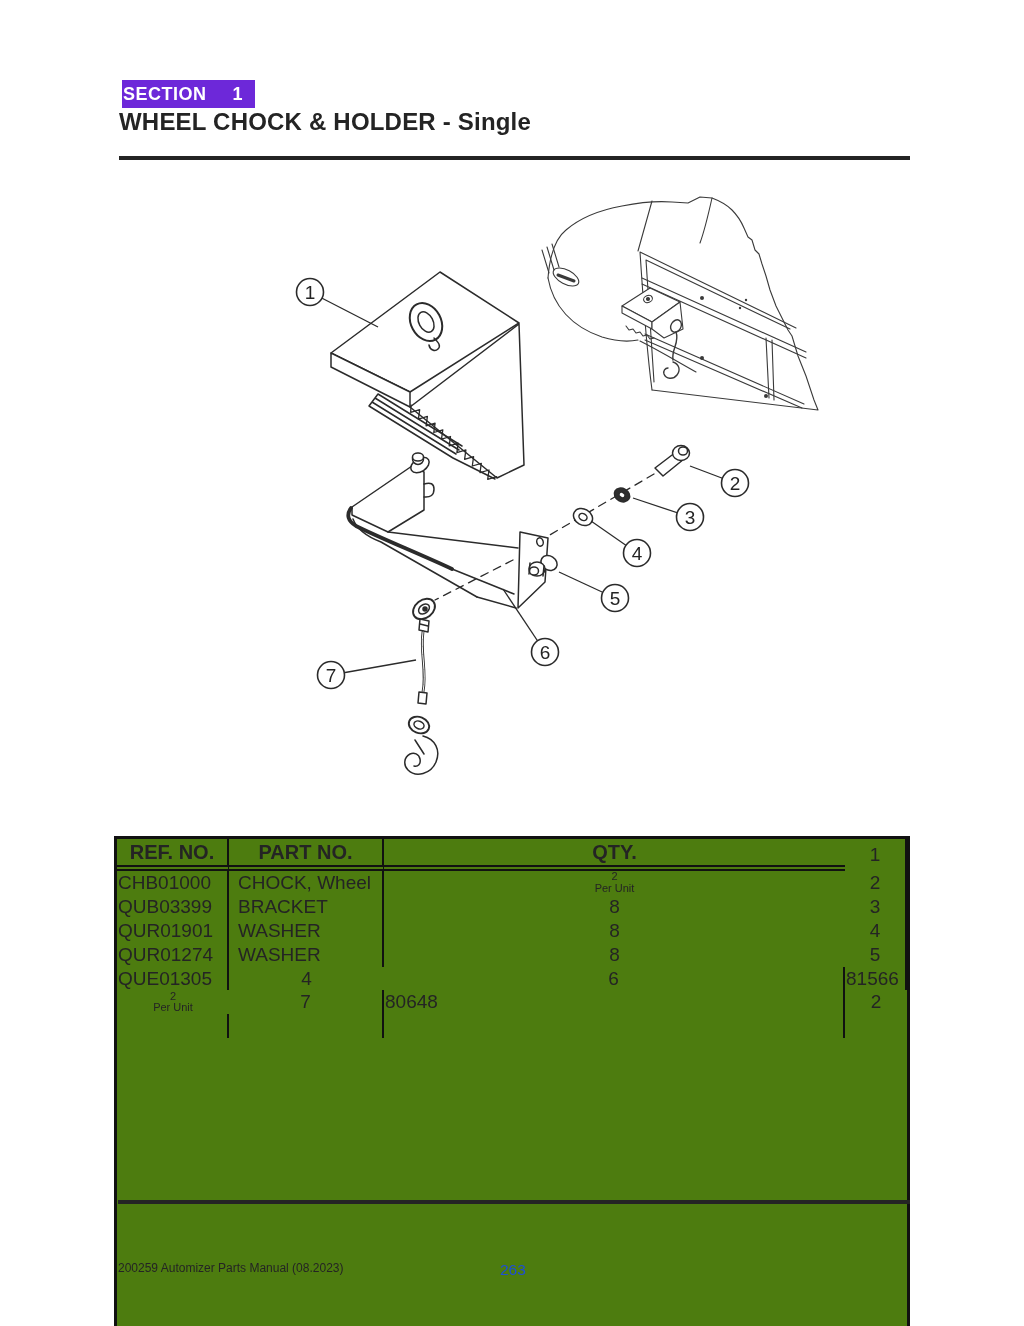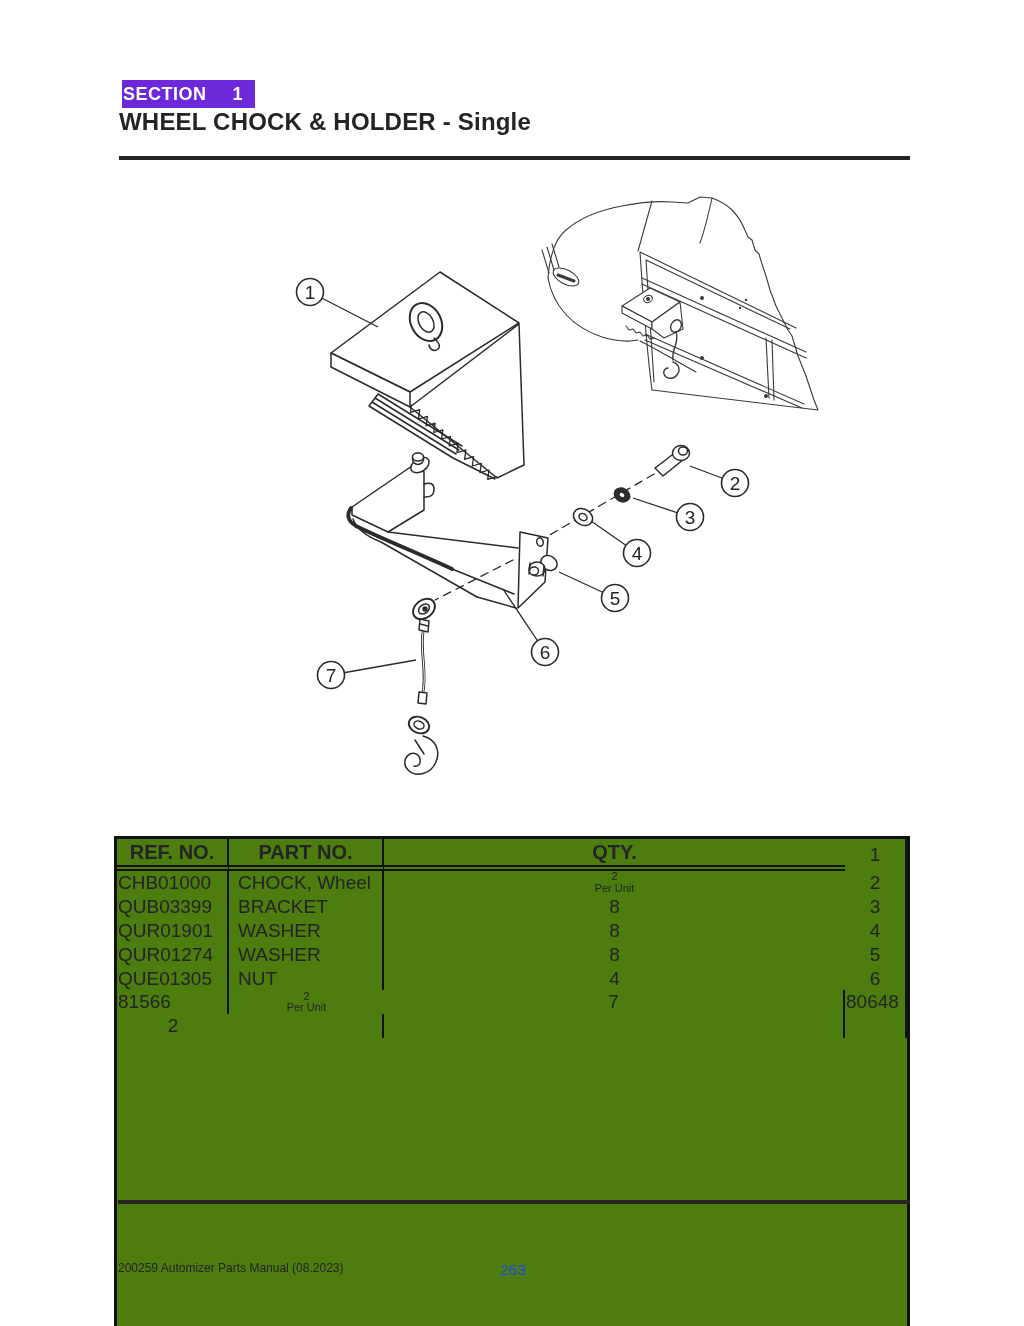--- a/index.html
+++ b/index.html
@@ -232,21 +232,20 @@
     <div class="td center colsep">3</div>
     <div class="td pl colsep">QUR01901</div>
     <div class="td pl2 colsep">WASHER</div>
     <div class="td center">8</div>
     <div class="td center colsep">4</div>
     <div class="td pl colsep">QUR01274</div>
     <div class="td pl2 colsep">WASHER</div>
     <div class="td center">8</div>
     <div class="td center colsep">5</div>
     <div class="td pl colsep">QUE01305</div>
-    <div class="td pl2 colsep">NUT</div>
     <div class="td center">4</div>
     <div class="td center colsep">6</div>
     <div class="td pl colsep">81566</div>
     <div class="td center">
       <div class="qty-stack">
         <div class="">2</div>
         <div class="">Per Unit</div>
       </div>
     </div>
     <div class="td center colsep">7</div>

